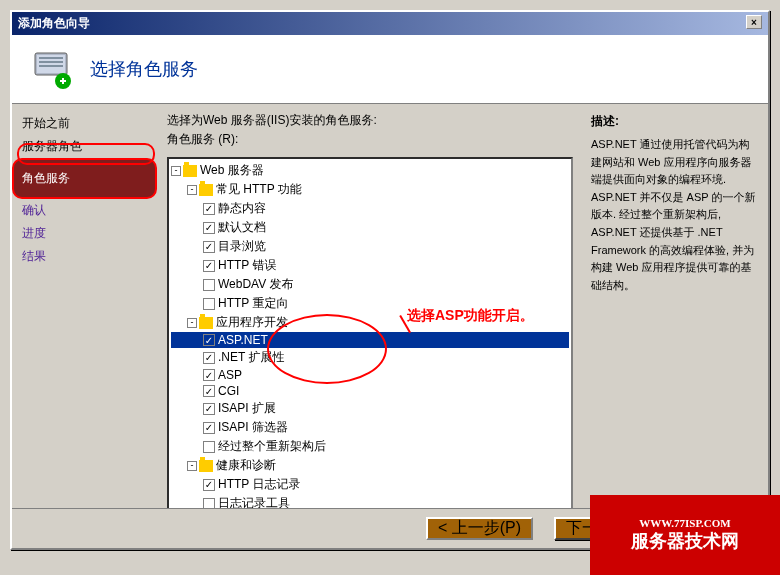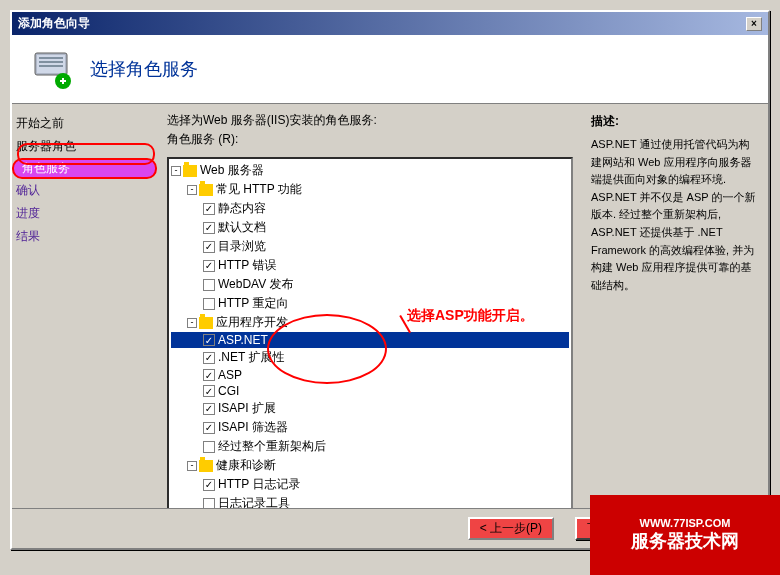--- a/index.html
+++ b/index.html
@@ -27,21 +27,21 @@
       box-shadow: 1px 1px 0 #000;
     }
 
     .titlebar {
       background: linear-gradient(to right, #0a246a, #a6b8e0);
       color: white;
       padding: 3px 6px;
       font-size: 12px;
       font-weight: bold;
       display: flex;
-      align-items: center;
+      align-items: flex-start;
       justify-content: space-between;
     }
 
     .titlebar-left {
       display: flex;
       align-items: center;
       gap: 4px;
     }
 
     .titlebar-close {
@@ -97,32 +97,32 @@
 
     
     .left-nav {
       width: 145px;
       padding: 8px 0;
       background: #d4d0c8;
       flex-shrink: 0;
     }
 
     .nav-item {
-      padding: 3px 4px;
+      padding: 3px 10px;
       color: #000;
       cursor: default;
       font-size: 12px;
     }
 
     .nav-item.active {
-      background: #d946ef;
+      background: #7f1d1d;
       color: white;
       border: 2px solid #ff0000;
       border-radius: 10px;
-      padding: 0 8px;
+      padding: 10px 8px;
     }
 
     .nav-item.disabled {
       color: #4c1d95;
     }
 
     
     .main-panel {
       flex: 1;
       padding: 8px 10px;
@@ -275,27 +275,27 @@
       align-items: center;
       justify-content: flex-end;
       padding: 0 10px;
       gap: 6px;
     }
 
     .btn {
       min-width: 75px;
       height: 23px;
       padding: 0 10px;
-      background: #ef4444;
+      background: #a16207;
       border: 2px solid;
       border-top-color: #ffffff;
       border-left-color: #ffffff;
       border-right-color: #808080;
       border-bottom-color: #808080;
-      font-size: 12px;
+      font-size: 16px;
       cursor: pointer;
       display: flex;
       align-items: center;
       justify-content: center;
       font-family: "SimSun", "宋体", sans-serif;
       margin-left: 15px;
     }
 
     .btn.primary {
       border-top-color: #ffffff;
@@ -311,20 +311,21 @@
       bottom: 0;
       right: 0;
       width: 190px;
       height: 80px;
       background: #cc0000;
       display: flex;
       flex-direction: column;
       align-items: center;
       justify-content: center;
       color: white;
+      font-family: Liberation Serif, serif;
     }
 
     .watermark-url {
       font-size: 11px;
       font-weight: bold;
     }
 
     .watermark-name {
       font-size: 18px;
       font-weight: bold;

